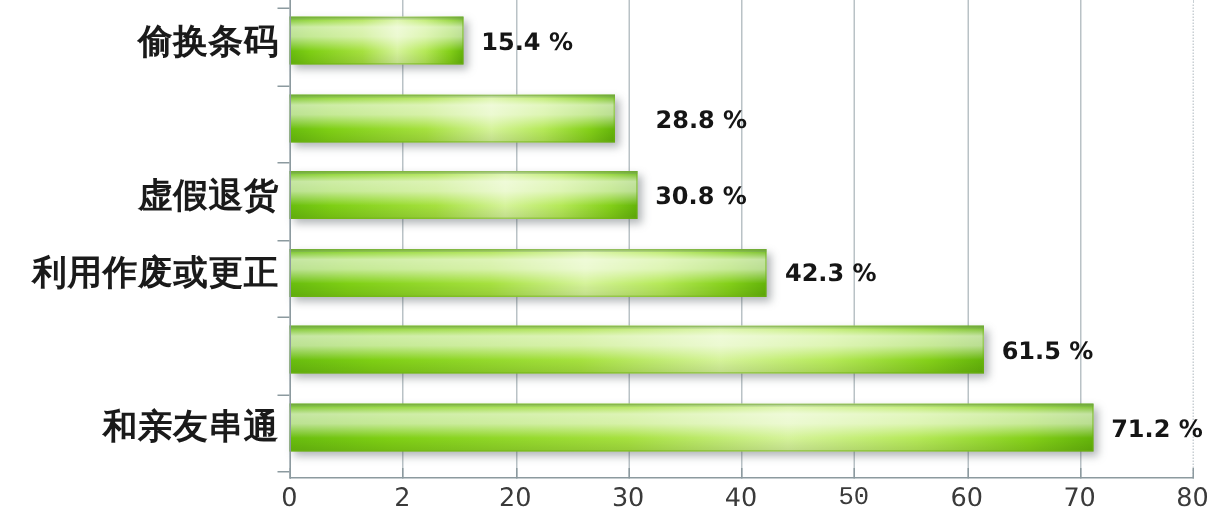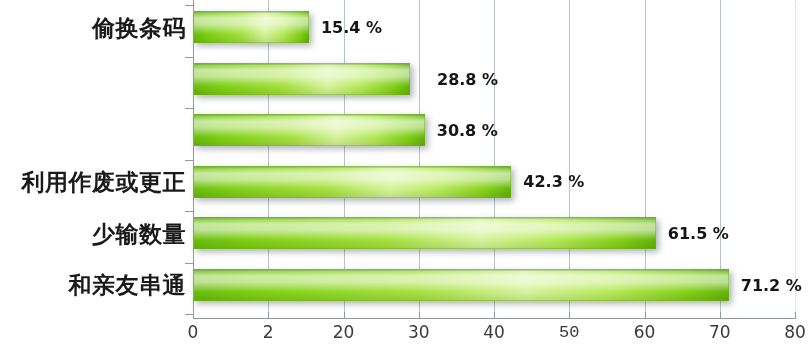--- a/index.html
+++ b/index.html
@@ -165,22 +165,22 @@
     line-height: 1;
   }
 </style>
 </head>
 <body>
 
 <div id="chart-root">
 
   <div id="cat-labels">
       <div class="cat-label" style="top: 16.5px;">偷换条码</div>
+      <div class="cat-label" style="top: 119.5px;">虚假退货</div>
       <div class="cat-label" style="top: 171px;">利用作废或更正</div>
-      <div class="cat-label" style="top: 222.5px;">少输数量</div>
       <div class="cat-label" style="top: 274px;">和亲友串通</div>
     </div>
 
   <div id="plot-area">
     <div id="gridlines">
         <div class="gridline" style="left: 0px;"></div>
         <div class="gridline" style="left: 75.25px;"></div>
         <div class="gridline" style="left: 150.5px;"></div>
         <div class="gridline" style="left: 225.75px;"></div>
         <div class="gridline" style="left: 301px;"></div>

